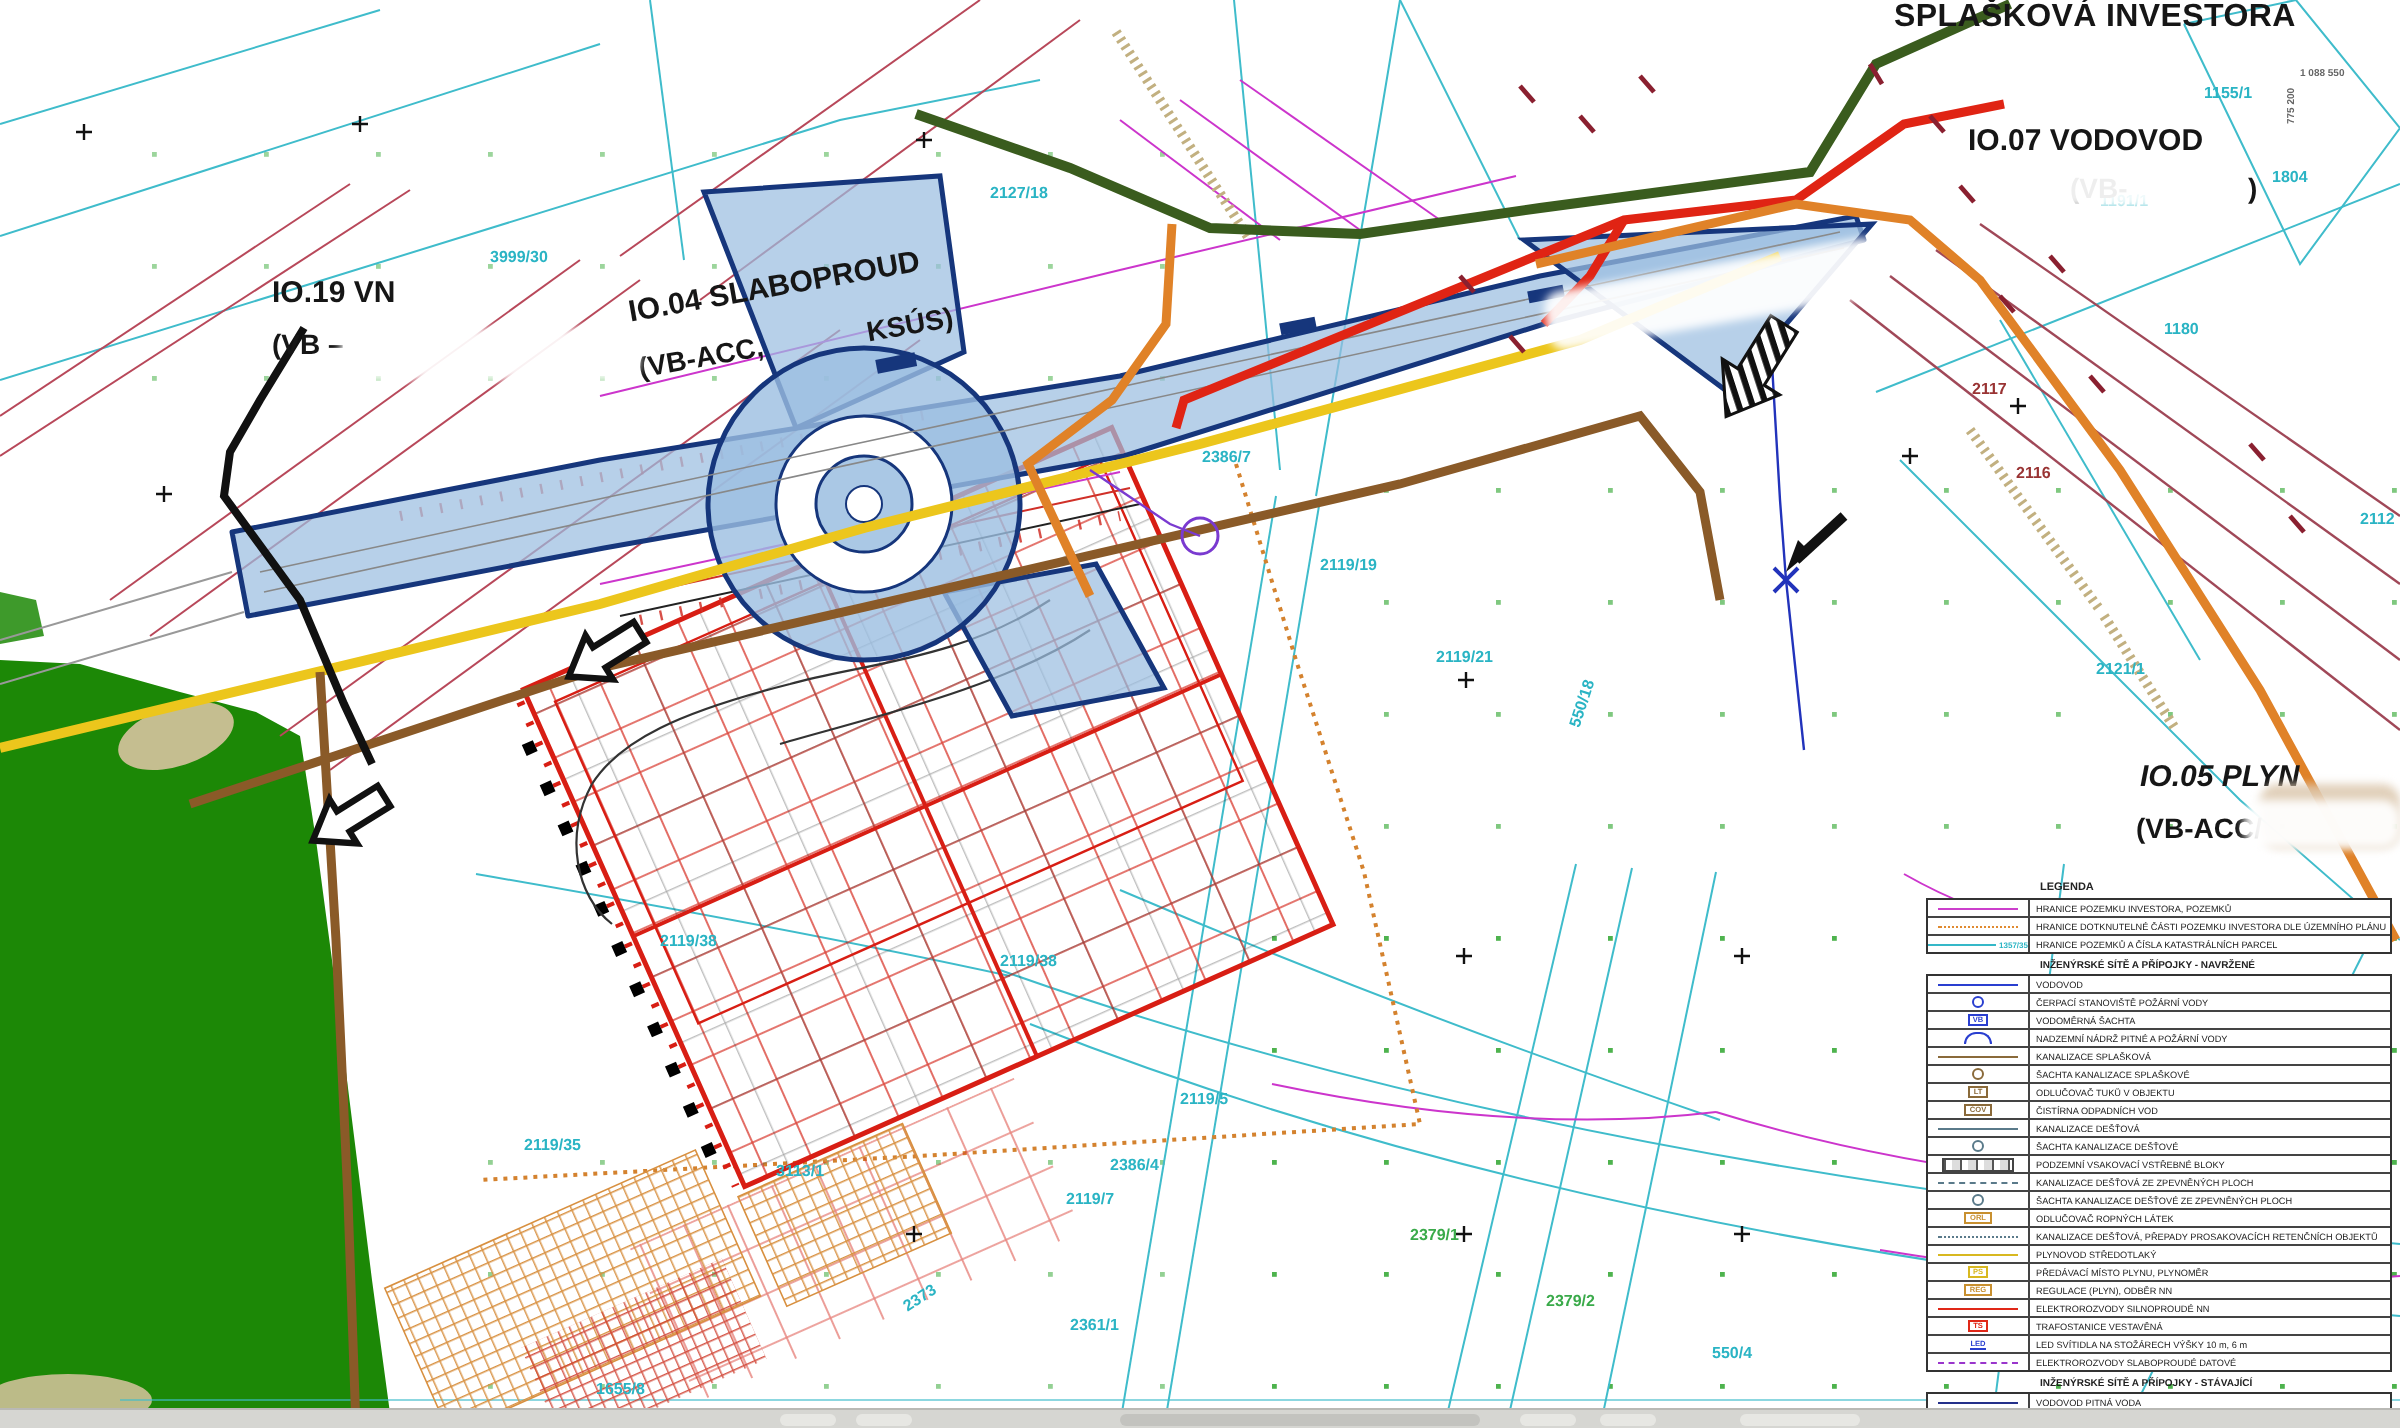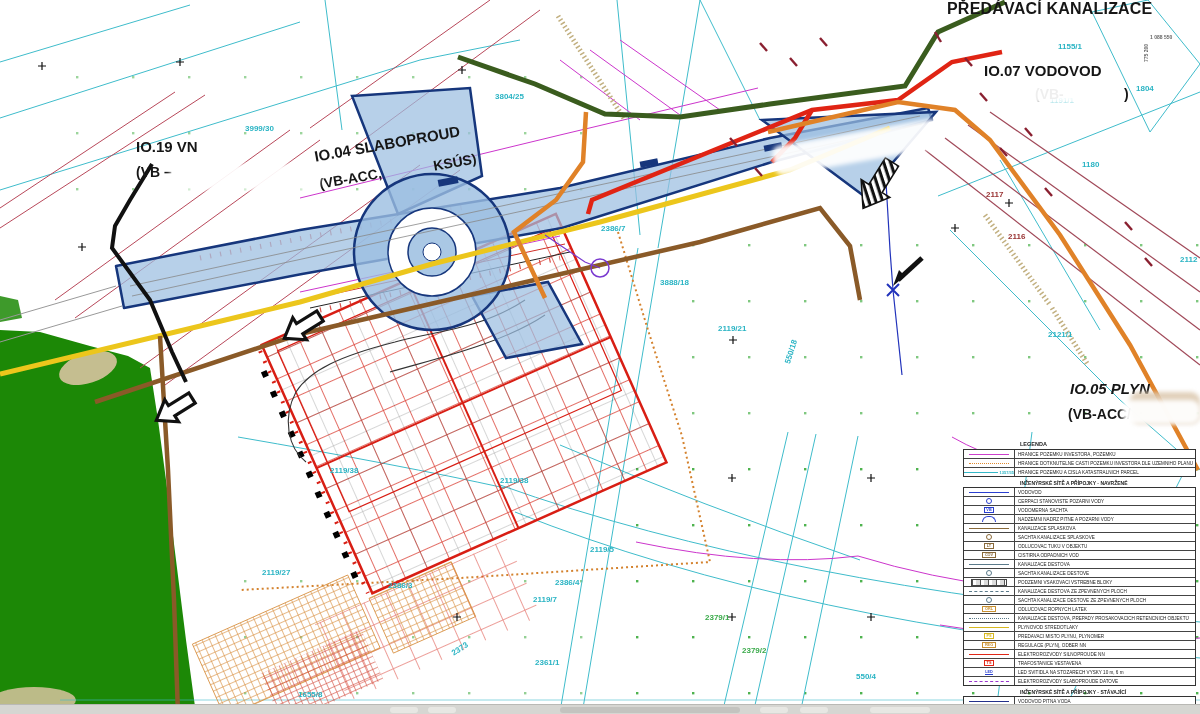--- a/index.html
+++ b/index.html
@@ -236,49 +236,49 @@
         <path d="M820 38 L827 46"></path>
       <path d="M730 138 L737 146"></path>
         <path d="M755 168 L762 176"></path>
         <path d="M1125 222 L1132 230"></path>
       <path d="M1145 258 L1152 266"></path>
     </g>
   </svg>
 
   <div>
       <div class="parcel" style="left: 245px; top: 124px; color: rgb(42, 180, 196);">3999/30</div>
-      <div class="parcel" style="left: 495px; top: 92px; color: rgb(42, 180, 196);">3804/25</div>
-      <div class="parcel" style="left: 660px; top: 278px; color: rgb(42, 180, 196);">3888/18</div>
+      <div class="parcel" style="left: 495px; top: 92px; color: rgb(42, 180, 196);">2127/18</div>
+      <div class="parcel" style="left: 660px; top: 278px; color: rgb(42, 180, 196);">2119/19</div>
       <div class="parcel" style="left: 718px; top: 324px; color: rgb(42, 180, 196);">2119/21</div>
       <div class="parcel" style="left: 783px; top: 362px; color: rgb(42, 180, 196); transform: rotate(-72deg);">550/18</div>
       <div class="parcel" style="left: 601px; top: 224px; color: rgb(42, 180, 196);">2386/7</div>
       <div class="parcel" style="left: 500px; top: 476px; color: rgb(42, 180, 196);">2119/38</div>
       <div class="parcel" style="left: 330px; top: 466px; color: rgb(42, 180, 196);">2119/38</div>
-      <div class="parcel" style="left: 262px; top: 568px; color: rgb(42, 180, 196);">2119/27</div>
+      <div class="parcel" style="left: 262px; top: 568px; color: rgb(42, 180, 196);">2119/35</div>
       <div class="parcel" style="left: 590px; top: 545px; color: rgb(42, 180, 196);">2119/5</div>
       <div class="parcel" style="left: 555px; top: 578px; color: rgb(42, 180, 196);">2386/4</div>
       <div class="parcel" style="left: 533px; top: 595px; color: rgb(42, 180, 196);">2119/7</div>
       <div class="parcel" style="left: 535px; top: 658px; color: rgb(42, 180, 196);">2361/1</div>
-      <div class="parcel" style="left: 388px; top: 581px; color: rgb(42, 180, 196);">2386/3</div>
+      <div class="parcel" style="left: 388px; top: 581px; color: rgb(42, 180, 196);">3113/1</div>
       <div class="parcel" style="left: 450px; top: 650px; color: rgb(42, 180, 196); transform: rotate(-33deg);">2373</div>
       <div class="parcel" style="left: 298px; top: 690px; color: rgb(42, 180, 196);">1655/8</div>
       <div class="parcel" style="left: 705px; top: 613px; color: rgb(58, 170, 74);">2379/1</div>
-      <div class="parcel" style="left: 742px; top: 646px; color: rgb(58, 170, 74);">2379/2</div>
+      <div class="parcel" style="left: 773px; top: 646px; color: rgb(58, 170, 74);">2379/2</div>
       <div class="parcel" style="left: 856px; top: 672px; color: rgb(42, 180, 196);">550/4</div>
       <div class="parcel" style="left: 1136px; top: 84px; color: rgb(42, 180, 196);">1804</div>
-      <div class="parcel" style="left: 1058px; top: 42px; color: rgb(42, 180, 196);">1155/1</div>
+      <div class="parcel" style="left: 1102px; top: 42px; color: rgb(42, 180, 196);">1155/1</div>
       <div class="parcel" style="left: 1050px; top: 96px; color: rgb(42, 180, 196);">1191/1</div>
       <div class="parcel" style="left: 1082px; top: 160px; color: rgb(42, 180, 196);">1180</div>
       <div class="parcel" style="left: 986px; top: 190px; color: rgb(153, 51, 51);">2117</div>
       <div class="parcel" style="left: 1008px; top: 232px; color: rgb(153, 51, 51);">2116</div>
       <div class="parcel" style="left: 1048px; top: 330px; color: rgb(42, 180, 196);">2121/1</div>
       <div class="parcel" style="left: 1180px; top: 255px; color: rgb(42, 180, 196);">2112</div>
     </div>
 
-  <div class="map-label lbl-main" style="left:947px;top:0px;font-size:16px;letter-spacing:.2px;">PŘEDÁVACÍ KANALIZACE</div>
+  <div class="map-label lbl-main" style="left:947px;top:0px;font-size:16px;letter-spacing:.2px;">SPLAŠKOVÁ INVESTORA</div>
 
   <div class="map-label lbl-main" style="left:984px;top:62px;">IO.07 VODOVOD</div>
   <div class="map-label lbl-sub" style="left:1035px;top:86px;">(VB-</div>
   <div class="map-label lbl-sub" style="left:1124px;top:86px;">)</div>
 
   <div class="map-label lbl-main" style="left:136px;top:138px;">IO.19 VN</div>
   <div class="map-label lbl-sub" style="left:136px;top:164px;">(VB –</div>
 
   <div class="map-label lbl-main rot9" style="left:313px;top:148px;">IO.04 SLABOPROUD</div>
   <div class="map-label lbl-sub rot9" style="left:318px;top:176px;">(VB-ACC,</div>

